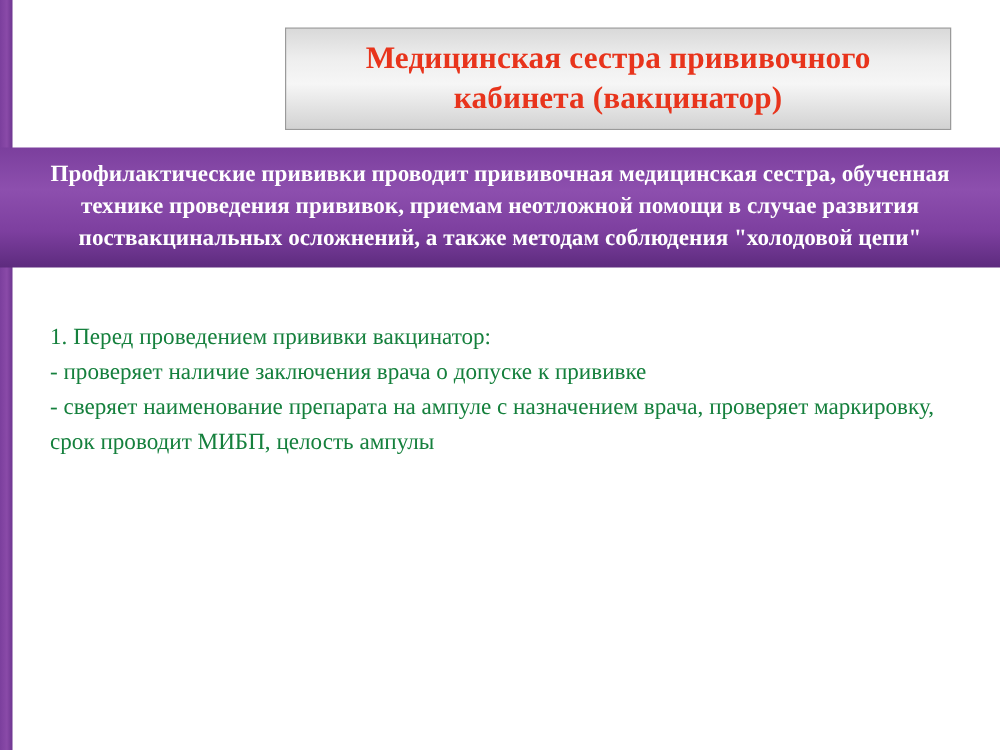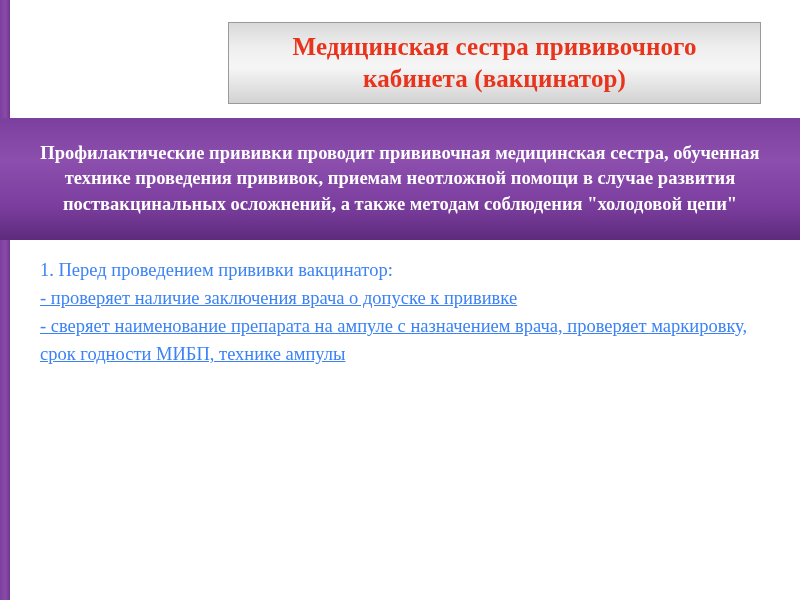--- a/index.html
+++ b/index.html
@@ -48,21 +48,21 @@
     padding: 0 14px;
     letter-spacing: 0.1px;
   }
 
   
   .banner {
     position: absolute;
     left: 0;
     top: 118px;
     width: 800px;
-    height: 122px;
+    height: 96px;
     background: linear-gradient(to bottom, #7b3f9d 0%, #8d4fae 35%, #7d3f9f 70%, #5d2b7e 100%);
     display: flex;
     align-items: center;
     justify-content: center;
     box-sizing: border-box;
   }
   .banner-text {
     color: #ffffff;
     font-size: 18.5px;
     font-weight: bold;
@@ -70,30 +70,29 @@
     line-height: 1.37;
     padding: 0 12px;
   }
 
   
   .content {
     position: absolute;
     left: 40px;
     top: 256px;
     width: 730px;
-    color: #3b82f6;
+    color: #15803d;
     font-size: 18.5px;
     line-height: 1.52;
   }
   .para {
     margin: 0 0 0 0;
   }
   .para + .para {
     margin-top: 0px;
-    text-decoration: underline;
   }
   .spacer {
     height: 26px;
   }
 </style>
 </head>
 <body>
 
 <div class="left-stripe"></div>
 
@@ -101,15 +100,15 @@
   <div class="title-text">Медицинская сестра прививочного кабинета (вакцинатор)</div>
 </div>
 
 <div class="banner">
   <div class="banner-text">Профилактические прививки проводит прививочная медицинская сестра, обученная технике проведения прививок, приемам неотложной помощи в случае развития поствакцинальных осложнений, а также методам соблюдения "холодовой цепи"</div>
 </div>
 
 <div class="content">
   <p class="para">1. Перед проведением прививки вакцинатор:</p>
   <p class="para">- проверяет наличие заключения врача о допуске к прививке</p>
-  <p class="para">- сверяет наименование препарата на ампуле с назначением врача, проверяет маркировку, срок годности МИБП, технике ампулы</p>
+  <p class="para">- сверяет наименование препарата на ампуле с назначением врача, проверяет маркировку, срок проводит МИБП, целость ампулы</p>
   <div class="spacer"></div>
 </div>
 
 </body></html>

